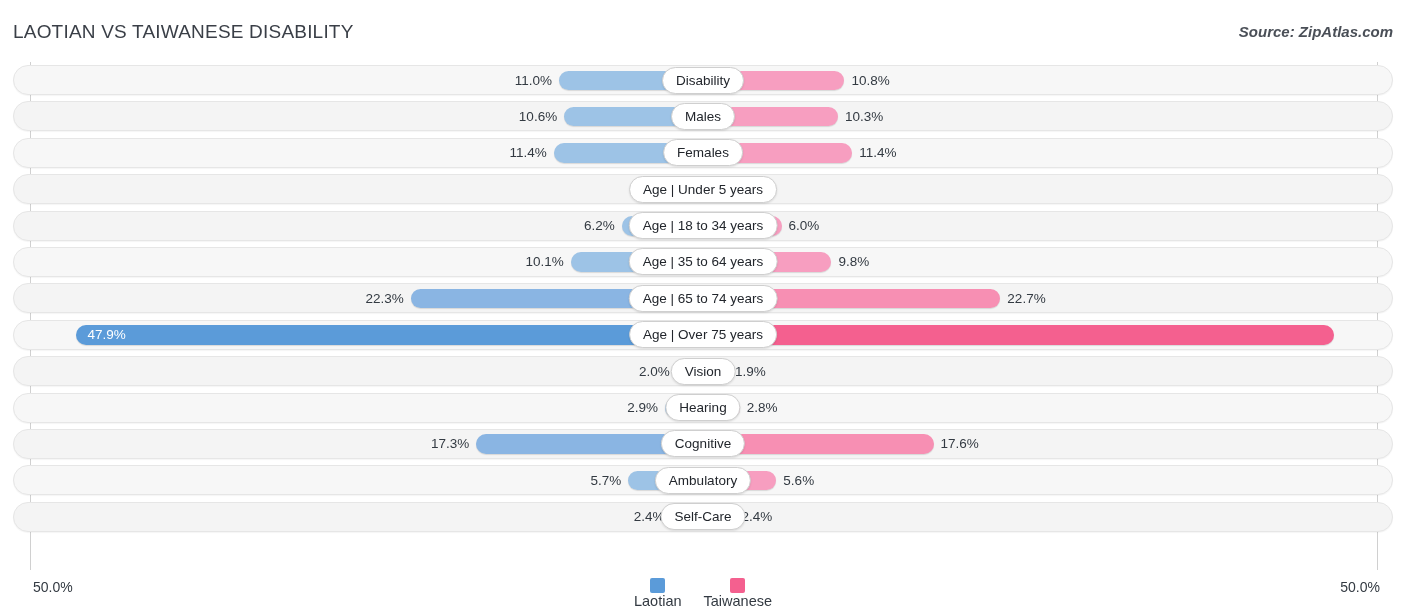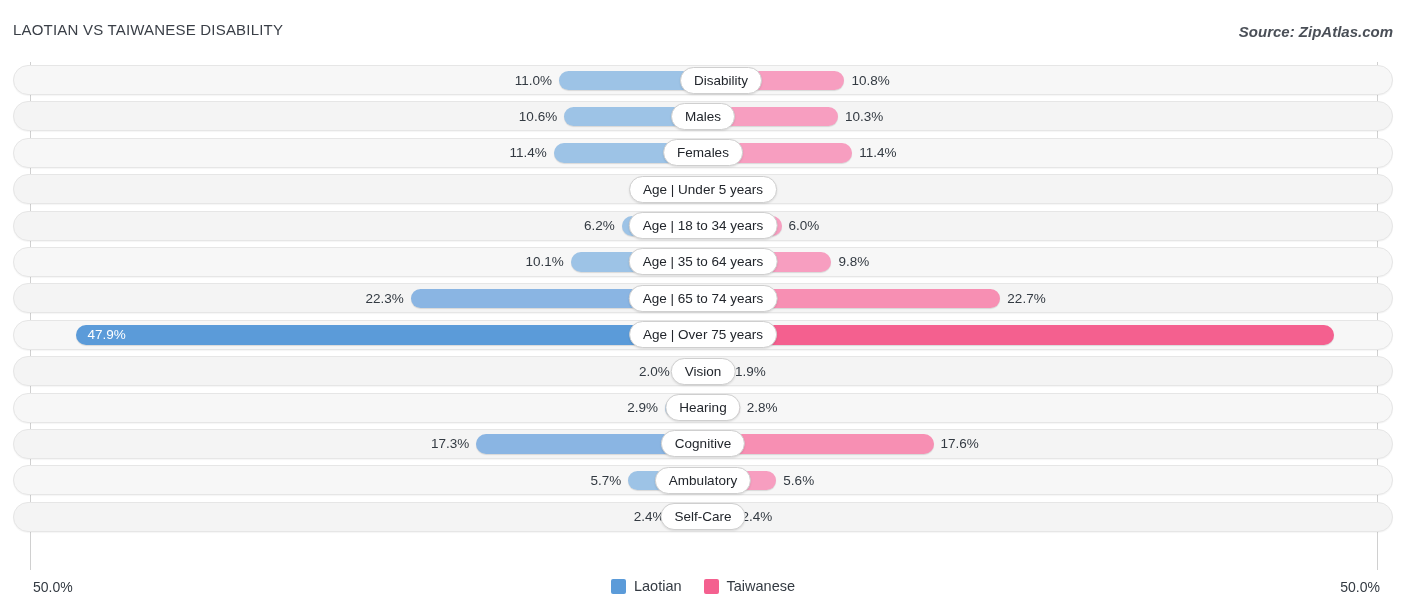--- a/index.html
+++ b/index.html
@@ -18,21 +18,21 @@
 
   
   .header {
     position: absolute;
     top: 0; left: 0;
     width: 1406px; height: 60px;
   }
   .chart-title {
     position: absolute;
     left: 13px; top: 21px;
-    font-size: 15px;
+    font-size: 19px;
     color: #3a3f47;
     letter-spacing: 0.2px;
     white-space: nowrap;
     text-align: center;
   }
   .source {
     position: absolute;
     right: 13px; top: 23px;
     font-size: 15px;
     font-style: italic;
@@ -147,21 +147,22 @@
     left: 0; top: 3px;
     width: 1406px;
     display: flex;
     justify-content: center;
     align-items: center;
     gap: 22px;
   }
   .legend-item {
     display: flex;
     align-items: center;
-    gap: 8px;
+    gap: 0;
+    flex-direction: column;
   }
   .swatch {
     width: 15px; height: 15px;
     border-radius: 2px;
     display: inline-block;
   }
   .legend-text {
     font-size: 14.5px;
     color: #333a42;
     white-space: nowrap;
@@ -180,21 +181,21 @@
   <div class="plot">
     <div class="gridline left"></div>
     <div class="gridline right"></div>
     <div class="rows" id="rows">
         <div class="row">
           <div class="track"></div>
           <div class="bar left" style="left: 558.9px; width: 144.1px; background: rgb(157, 195, 230);"></div>
           <div class="bar right" style="left: 703px; width: 141.48px; background: rgb(247, 158, 192);"></div>
           <div class="val left" style="right: 854.1px;">11.0%</div>
           <div class="val right" style="left: 851.48px;">10.8%</div>
-          <div class="center-label" style="left: 721px;">Disability</div>
+          <div class="center-label" style="left: 703px;">Disability</div>
         </div>
         <div class="row alt">
           <div class="track"></div>
           <div class="bar left" style="left: 564.14px; width: 138.86px; background: rgb(157, 195, 230);"></div>
           <div class="bar right" style="left: 703px; width: 134.93px; background: rgb(247, 158, 192);"></div>
           <div class="val left" style="right: 848.86px;">10.6%</div>
           <div class="val right" style="left: 844.93px;">10.3%</div>
           <div class="center-label" style="left: 703px;">Males</div>
         </div>
         <div class="row">

